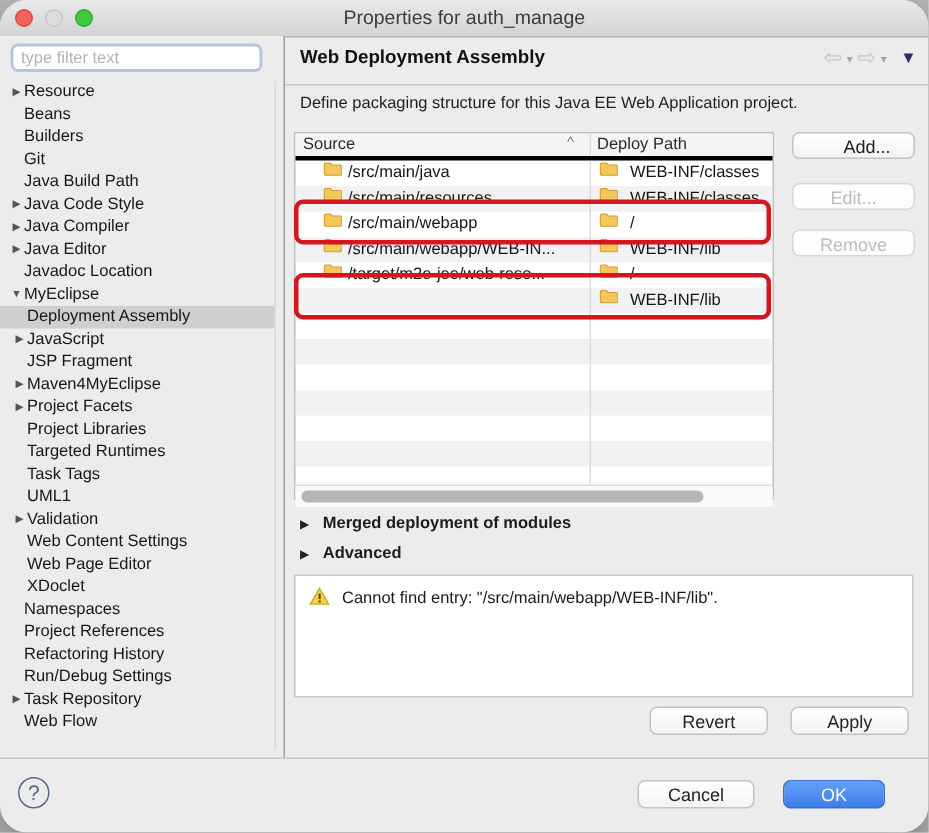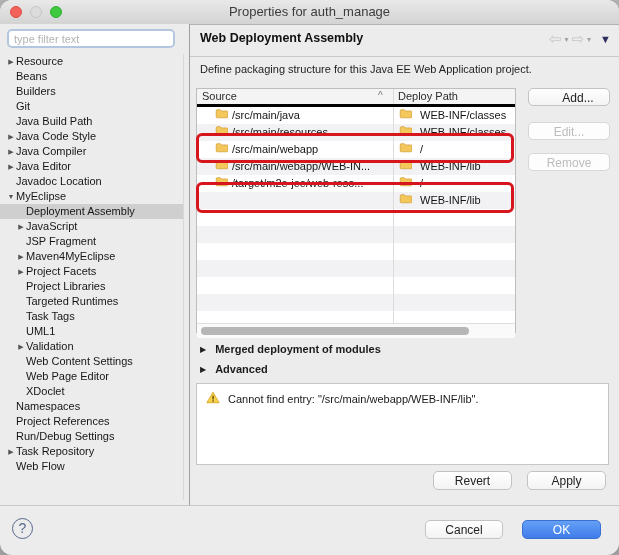--- a/index.html
+++ b/index.html
@@ -1,16 +1,16 @@
 <!DOCTYPE html>
 <html><head>
 <meta charset="utf-8">
 <style>
   html,body{margin:0;padding:0;background:#b9b9b9;font-family:"Liberation Sans",sans-serif;}
-  .window{position:relative;width:619px;height:555px;background:#ececec;border-radius:12px;
+  .window{position:relative;width:619px;height:555px;background:#ececec;border-radius:18px;
           overflow:hidden;box-shadow:0 10px 30px rgba(0,0,0,.35);font-size:11px;color:#1c1c1c;}
   
   .titlebar{position:absolute;left:0;top:0;width:619px;height:24px;
             background:linear-gradient(#e9e9e9,#d3d3d3);border-bottom:1px solid #b3b3b3;}
   .titlebar .title{position:absolute;left:0;right:0;top:4px;text-align:center;
                    font-size:13px;color:#3c3c3c;}
   .tl{position:absolute;top:6px;width:12px;height:12px;border-radius:50%;}
   .tl.red{left:10px;background:#f4625b;border:1px solid #dd4b43;box-sizing:border-box;}
   .tl.gray{left:30px;background:#dcdcdc;border:1px solid #c6c6c6;box-sizing:border-box;}
   .tl.green{left:50px;background:#3ec93f;border:1px solid #2fae32;box-sizing:border-box;}
@@ -21,21 +21,21 @@
           border:2px solid #b4c6df;border-radius:5px;background:#fff;font-size:11px;
           padding:0 5px;color:#333;outline:none;font-family:"Liberation Sans",sans-serif;}
   .filter::placeholder{color:#b4b4b4;}
   .tree{position:absolute;left:0;top:30px;width:183px;height:446px;border-right:1px solid #d8d8d8;
         overflow:hidden;}
   .tree-item{position:relative;height:15px;line-height:15px;white-space:nowrap;cursor:default;}
   .tree-item.selected{background:#cfcfcf;}
   .tree-item .tw{display:inline-block;width:10px;font-size:7px;color:#555;text-align:center;
                  vertical-align:top;}
   .tree-item.lvl0{padding-left:6px;}
-  .tree-item.lvl1{padding-left:16px;}
+  .tree-item.lvl1{padding-left:8px;}
   .tree-item .tl-label{font-size:11px;color:#161616;}
   
   .panel-title{position:absolute;left:200px;top:31px;font-size:12.5px;font-weight:bold;color:#111;}
   .nav-cluster{position:absolute;right:8px;top:31px;display:flex;align-items:center;gap:3px;}
   .nav-arrow{font-size:15px;color:#c6c6cd;line-height:16px;}
   .nav-drop{font-size:8px;color:#a2a2aa;}
   .view-menu{font-size:11px;color:#2e2e5e;margin-left:6px;}
   .header-sep{position:absolute;left:190px;top:56px;width:429px;height:1px;background:#c9c9c9;}
   .description{position:absolute;left:200px;top:63px;font-size:11px;color:#1e1e1e;}
   
@@ -79,21 +79,21 @@
   .warn-icon{position:absolute;left:9px;top:7px;}
   .warn-text{position:absolute;left:31px;top:9px;font-size:11px;color:#1a1a1a;}
   .btn-revert{left:433px;top:471px;width:79px;height:19px;line-height:17px;}
   .btn-apply{left:527px;top:471px;width:79px;height:19px;line-height:17px;}
   
   .footer-sep{position:absolute;left:0;top:505px;width:619px;height:1px;background:#c8c8c8;}
   .help-btn{position:absolute;left:12px;top:518px;width:21px;height:21px;border-radius:50%;
             border:1.5px solid #56688d;box-sizing:border-box;color:#56688d;font-size:14px;
             text-align:center;line-height:18px;background:transparent;}
   .btn-cancel{left:425px;top:520px;width:78px;height:19px;line-height:17px;}
-  .btn-ok{left:522px;top:520px;width:79px;height:19px;line-height:17px;
+  .btn-ok{left:522px;top:520px;width:68px;height:19px;line-height:17px;
           background:linear-gradient(#65a0f6,#3f7cea);border:1px solid #3a6fd2;color:#fff;}
 </style>
 </head>
 <body>
 
 <div class="window">
 
   <div class="titlebar">
     <span class="tl red"></span>
     <span class="tl gray"></span>
@@ -122,20 +122,21 @@
         <div class="tree-item lvl1"><span class="tw"></span><span class="tl-label">Project Libraries</span></div>
         <div class="tree-item lvl1"><span class="tw"></span><span class="tl-label">Targeted Runtimes</span></div>
         <div class="tree-item lvl1"><span class="tw"></span><span class="tl-label">Task Tags</span></div>
         <div class="tree-item lvl1"><span class="tw"></span><span class="tl-label">UML1</span></div>
         <div class="tree-item lvl1"><span class="tw">▶</span><span class="tl-label">Validation</span></div>
         <div class="tree-item lvl1"><span class="tw"></span><span class="tl-label">Web Content Settings</span></div>
         <div class="tree-item lvl1"><span class="tw"></span><span class="tl-label">Web Page Editor</span></div>
         <div class="tree-item lvl1"><span class="tw"></span><span class="tl-label">XDoclet</span></div>
         <div class="tree-item lvl0"><span class="tw"></span><span class="tl-label">Namespaces</span></div>
         <div class="tree-item lvl0"><span class="tw"></span><span class="tl-label">Project References</span></div>
+        <div class="tree-item lvl0"><span class="tw"></span><span class="tl-label">Refactoring History</span></div>
         <div class="tree-item lvl0"><span class="tw"></span><span class="tl-label">Run/Debug Settings</span></div>
         <div class="tree-item lvl0"><span class="tw">▶</span><span class="tl-label">Task Repository</span></div>
         <div class="tree-item lvl0"><span class="tw"></span><span class="tl-label">Web Flow</span></div>
       </div>
   </div>
 
   <div class="panel-title">Web Deployment Assembly</div>
   <div class="nav-cluster">
     <span class="nav-arrow">⇦</span>
     <span class="nav-drop">▾</span>

